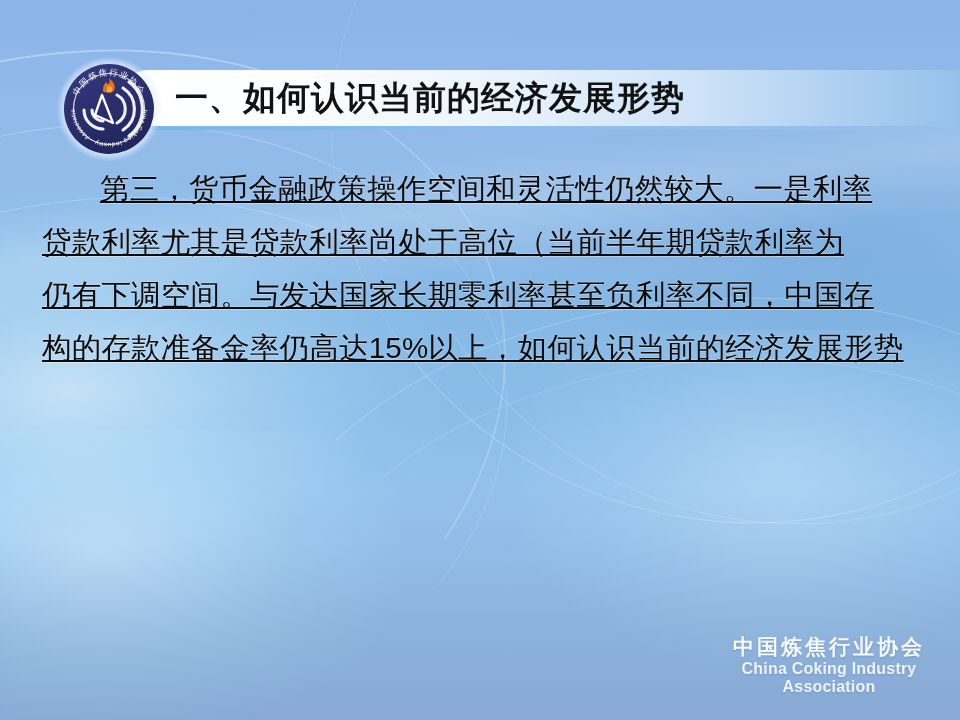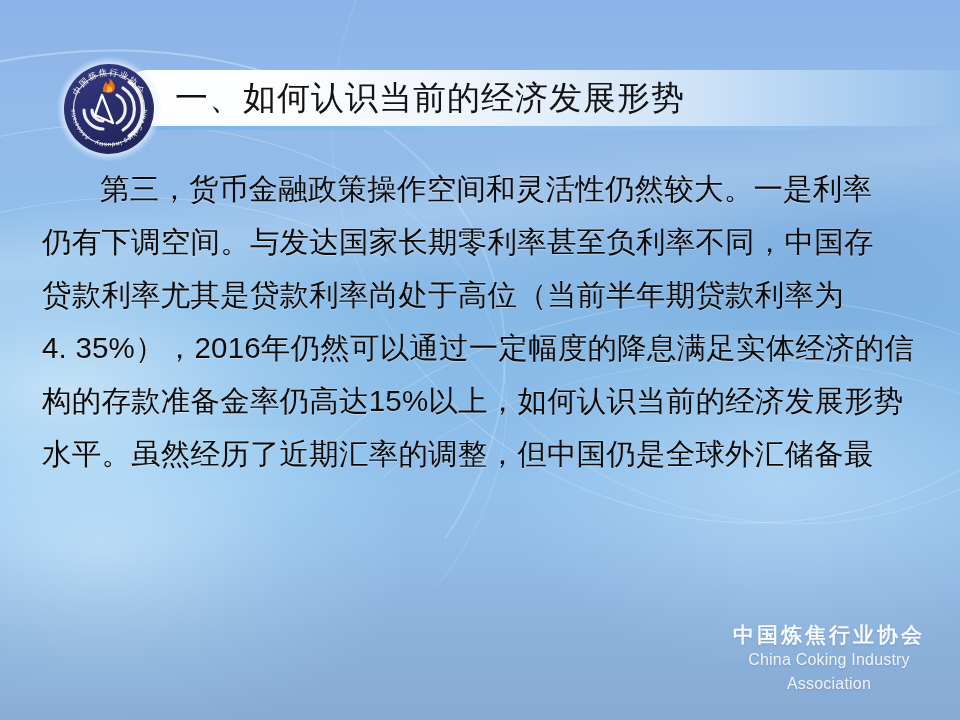--- a/index.html
+++ b/index.html
@@ -205,21 +205,21 @@
         rgba(150,200,240,0) 100%);
     border-radius: 2px;
   }
   .title-text {
     position: absolute;
     left: 175px;
     top: 72px;
     height: 52px;
     line-height: 52px;
     font-size: 33px;
-    font-weight: 400;
+    font-weight: 700;
     color: #121212;
     letter-spacing: 1px;
     white-space: nowrap;
   }
 
   
   .logo {
     position: absolute;
     left: 55px;
     top: 55px;
@@ -238,20 +238,21 @@
   .line {
     height: 53px;
     line-height: 53px;
     font-size: 29.5px;
     color: #0a0a0a;
     white-space: nowrap;
     letter-spacing: 0.2px;
     text-shadow:
       0 1px 0 rgba(255,255,255,0.35),
       0 -1px 0 rgba(255,255,255,0.18);
+    text-decoration: underline;
   }
   .line.indent { text-indent: 58px; }
 
   
   .footer {
     position: absolute;
     right: 16px;
     bottom: 24px;
     text-align: center;
     width: 230px;
@@ -261,22 +262,23 @@
     font-weight: 700;
     color: rgba(255,255,255,0.94);
     letter-spacing: 3px;
     line-height: 27px;
     text-shadow: 0 1px 2px rgba(70,110,160,0.35);
   }
   .footer-en {
     font-size: 16px;
     color: rgba(255,255,255,0.88);
     letter-spacing: 0.2px;
-    line-height: 24px;
+    line-height: 18px;
     text-shadow: 0 1px 2px rgba(70,110,160,0.3);
+    font-weight: bold;
   }
 </style>
 </head>
 <body>
 
 <div class="slide">
 
   <div class="bg-layer">
     <div class="bg-dark-topright"></div>
     <div class="bg-glow-left"></div>
@@ -346,25 +348,23 @@
           <path d="M 48,74 A 19,19 0 0 1 29,55"></path>
         </g>
 
         <path d="M 47,40 L 58,68 L 40,60 Z" fill="none" stroke="#ffffff" stroke-width="2.3" stroke-linejoin="round"></path>
       </svg>
     </div>
   </div>
 
   <div class="body-text">
     <div class="line indent">第三，货币金融政策操作空间和灵活性仍然较大。一是利率</div>
+    <div class="line">贷款利率尤其是贷款利率尚处于高位（当前半年期贷款利率为</div>
     <div class="line">仍有下调空间。与发达国家长期零利率甚至负利率不同，中国存</div>
-    <div class="line">贷款利率尤其是贷款利率尚处于高位（当前半年期贷款利率为</div>
-    <div class="line">4. 35%），2016年仍然可以通过一定幅度的降息满足实体经济的信</div>
     <div class="line">构的存款准备金率仍高达15%以上，如何认识当前的经济发展形势</div>
-    <div class="line">水平。虽然经历了近期汇率的调整，但中国仍是全球外汇储备最</div>
   </div>
 
   <div class="footer">
     <div class="footer-cn">中国炼焦行业协会</div>
     <div class="footer-en">China Coking Industry Association</div>
   </div>
 
 </div>
 
 </body></html>

